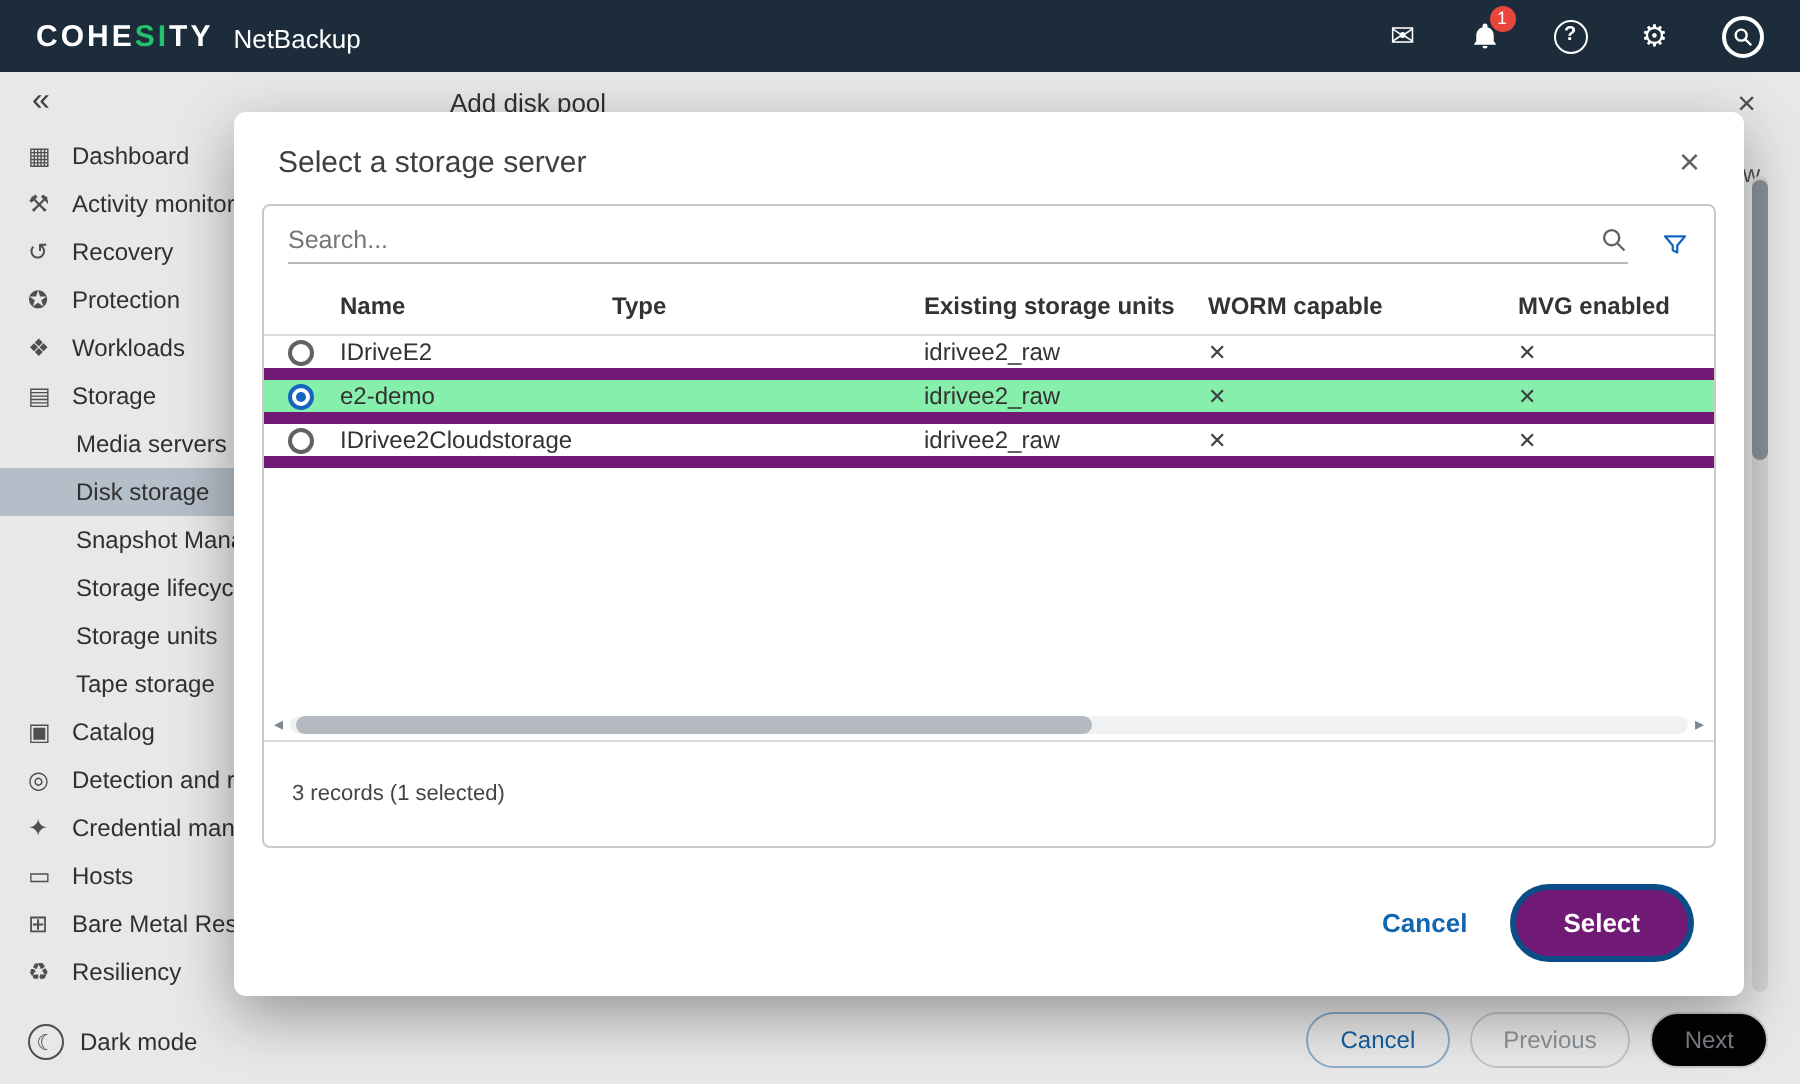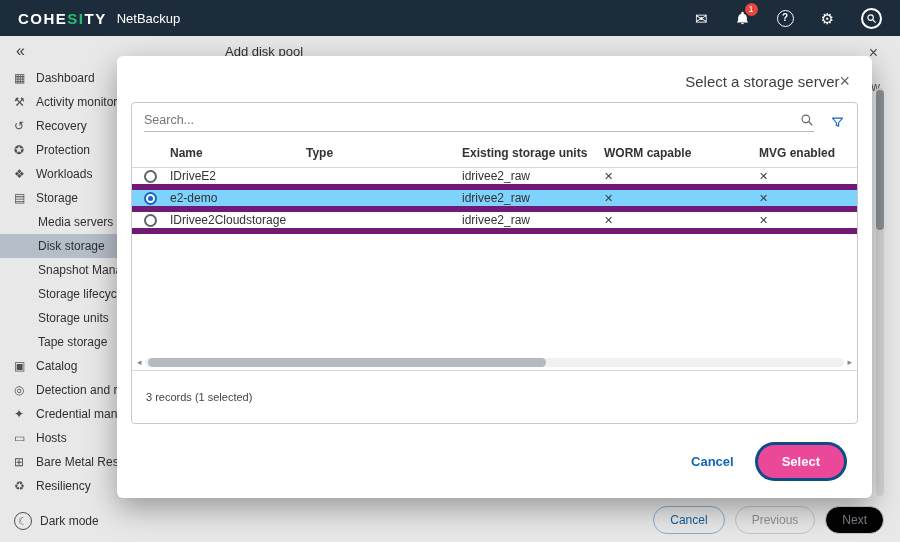--- a/index.html
+++ b/index.html
@@ -2,21 +2,21 @@
 <html><head>
 <meta charset="utf-8">
 <style>
   *{box-sizing:border-box;margin:0;padding:0}
   html,body{width:900px;height:542px;overflow:hidden}
   body{font-family:"Liberation Sans",sans-serif;background:#fff;position:relative}
   .app{position:absolute;inset:0;width:900px;height:542px;overflow:hidden;background:#fff}
 
   
   .topbar{position:absolute;top:0;left:0;right:0;height:36px;background:#1d2c3b;display:flex;align-items:center;justify-content:space-between;padding:0 18px;z-index:20}
-  .brand{display:flex;align-items:center;color:#fff}
+  .brand{display:flex;align-items:flex-end;color:#fff}
   .brand-name{font-weight:bold;font-size:15px;letter-spacing:1.5px}
   .brand-green{color:#25c16f}
   .product{margin-left:10px;font-size:13px;font-weight:normal;color:#fff}
   .top-icons{display:flex;align-items:center;gap:27px;color:#fff}
   .ticon{font-size:15px;position:relative;cursor:pointer;line-height:1;display:flex;align-items:center;justify-content:center}
   .badge{position:absolute;top:-7px;right:-8px;background:#e8453c;color:#fff;border-radius:50%;width:13px;height:13px;font-size:9px;display:flex;align-items:center;justify-content:center}
   .help-circle{width:17px;height:17px;border:1.5px solid #fff;border-radius:50%;font-size:10px;display:flex;align-items:center;justify-content:center;font-weight:bold}
   .avatar-circle{width:21px;height:21px;border:2px solid #fff;border-radius:50%;display:flex;align-items:center;justify-content:center}
 
   
@@ -40,44 +40,44 @@
   .btn{border-radius:16px;padding:6px 16px;font-size:12px;border:1px solid transparent;background:#fff;font-family:inherit;cursor:pointer}
   .btn-cancel-bg{color:#1266b1;border-color:#9bbcd9}
   .btn-prev{color:#9aa0a6;border-color:#d5d8db}
   .btn-next{color:#878d94;background:#000000;border-color:#d9dde1}
 
   
   .scrim{position:absolute;left:0;top:36px;right:0;bottom:0;background:rgba(30,30,30,0.10);z-index:5}
 
   
   .modal{position:absolute;left:117px;top:56px;width:755px;height:442px;background:#fff;border-radius:6px;box-shadow:0 10px 30px rgba(0,0,0,0.35);z-index:10;display:flex;flex-direction:column}
-  .m-head{display:flex;justify-content:flex-end;align-items:center;padding:16px 22px 8px}
+  .m-head{display:flex;justify-content:space-between;align-items:center;padding:16px 22px 8px}
   .m-title{font-size:15px;color:#3c4043;font-weight:normal}
   .m-close{font-size:18px;color:#5f6368;cursor:pointer;line-height:1}
   .panel{margin:4px 14px 0;border:1px solid #c9c9c9;border-radius:4px;height:322px;display:flex;flex-direction:column;overflow:hidden;background:#fff}
   .search-row{display:flex;align-items:center;padding:10px 12px 6px;gap:16px}
   .search-field{flex:1;display:flex;align-items:center;border-bottom:1px solid #b9b9b9;padding-bottom:4px;gap:8px}
   .search-input{flex:1;border:none;outline:none;font-size:12.5px;color:#555;font-family:inherit;background:transparent}
   .grid{display:grid;grid-template-columns:26px 136px 156px 142px 155px 1fr;align-items:center;padding:0 12px}
   .thead{height:30px;border-bottom:1px solid #d9d9d9;font-size:12px;font-weight:bold;color:#333;flex:0 0 auto}
   .trow{height:22px;border-bottom:6px solid #701a75;font-size:12px;color:#333;cursor:pointer;flex:0 0 auto}
-  .trow.selected{background:#7dd3fc}
+  .trow.selected{background:#86efac}
   .radio{width:13px;height:13px;border:2px solid #5f6368;border-radius:50%;display:inline-block;position:relative;cursor:pointer;background:#fff}
   .radio.checked{border-color:#1565c0}
   .radio.checked::after{content:"";position:absolute;inset:2px;background:#1565c0;border-radius:50%}
   .mark{color:#3c4043;font-size:11px}
   .spacer{flex:1}
   .hscroll{display:flex;align-items:center;padding:0 5px;height:15px;gap:3px;flex:0 0 auto}
   .harr{font-size:9px;color:#808890;cursor:pointer;line-height:1}
   .htrack{flex:1;height:9px;background:#f0f1f2;border-radius:5px;position:relative}
   .hthumb{position:absolute;left:3px;top:0;height:9px;width:57%;background:#b4bac0;border-radius:5px;cursor:pointer}
   .records{border-top:1px solid #d9d9d9;padding:20px 14px;font-size:11px;color:#444;flex:0 0 auto}
   .m-foot{flex:1;display:flex;align-items:center;justify-content:flex-end;gap:24px;padding:0 28px}
   .btn-text{background:none;border:none;color:#1266b1;font-size:13px;font-weight:bold;cursor:pointer;font-family:inherit}
-  .btn-primary{background:#ec4899;color:#fff;border:none;border-radius:18px;padding:9px 24px;font-size:13px;font-weight:bold;box-shadow:0 0 0 3px #0d4d87;cursor:pointer;font-family:inherit}
+  .btn-primary{background:#701a75;color:#fff;border:none;border-radius:18px;padding:9px 24px;font-size:13px;font-weight:bold;box-shadow:0 0 0 3px #0d4d87;cursor:pointer;font-family:inherit}
 </style>
 </head>
 <body>
 
 <div class="app">
 
   <header class="topbar">
     <div class="brand">
       <span class="brand-name"><span>COHE</span><span class="brand-green">SI</span><span>TY</span></span>
       <span class="product">NetBackup</span>

